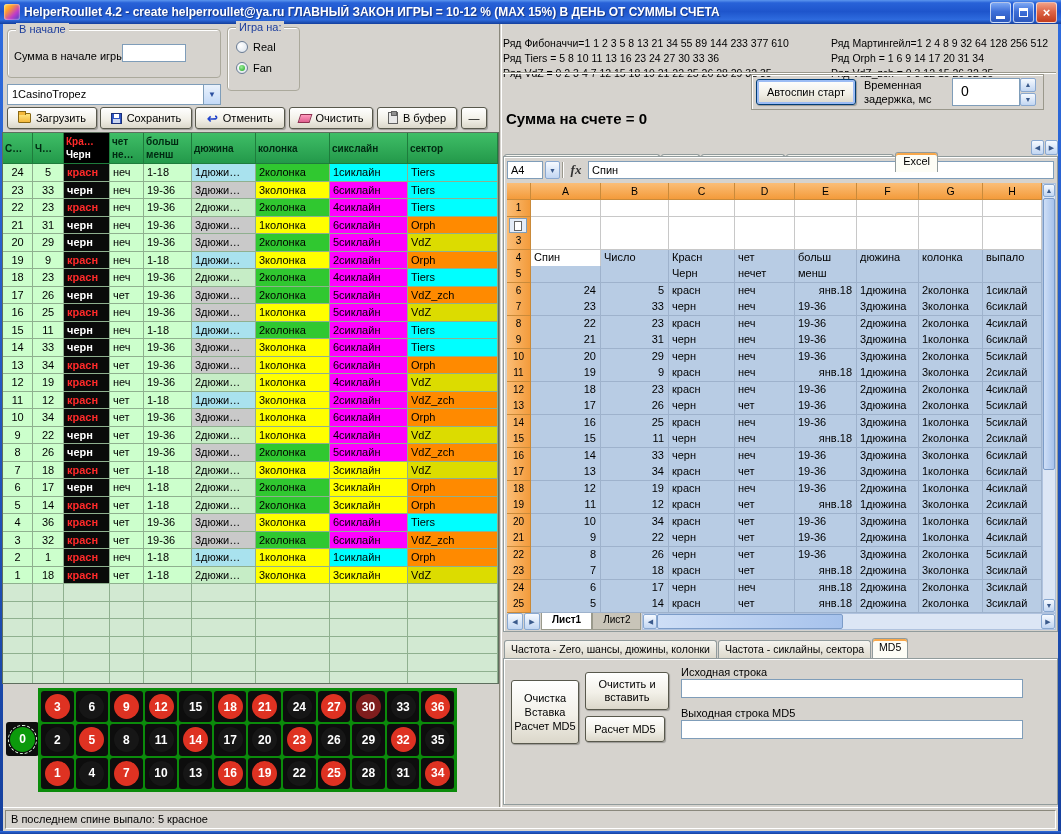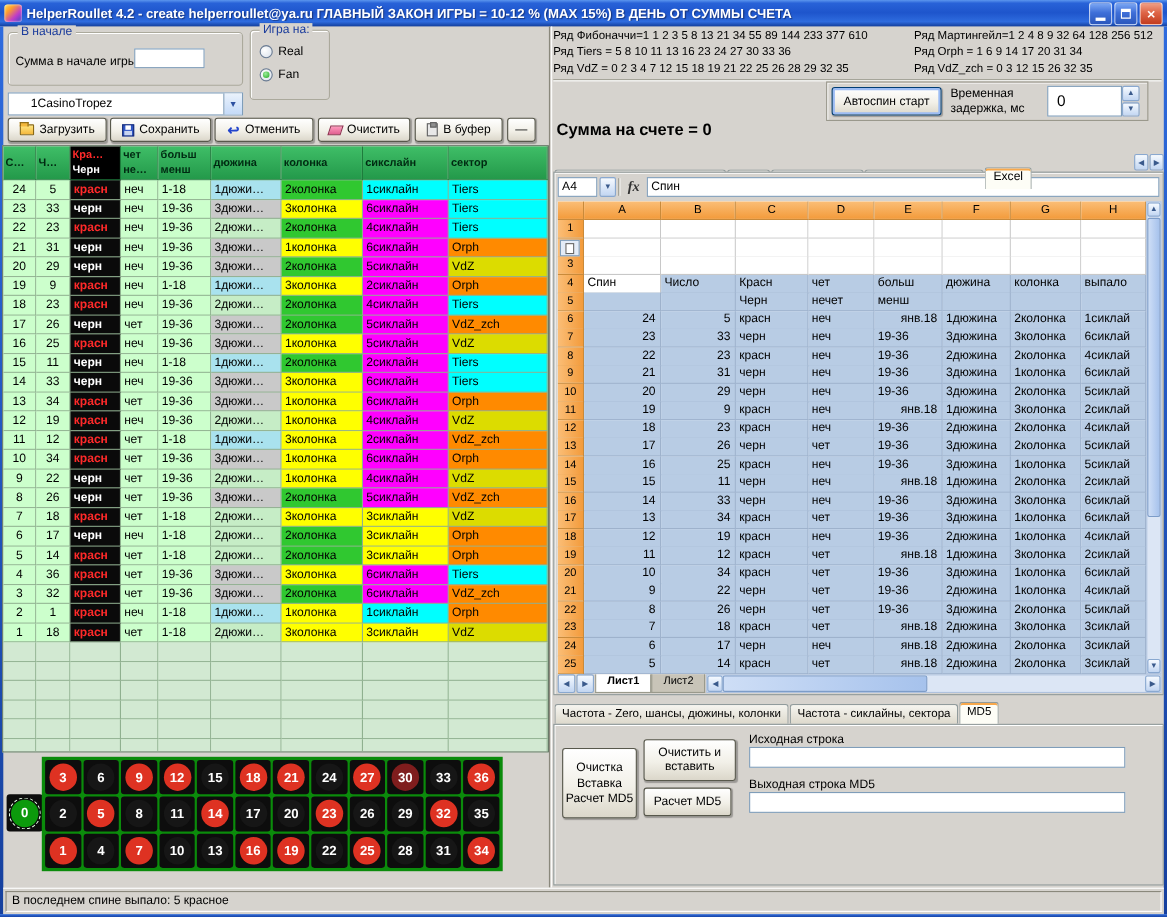--- a/index.html
+++ b/index.html
@@ -23,21 +23,21 @@
 .group{position:absolute;border:1px solid #ABA99C;border-radius:4px;box-shadow:inset 1px 1px 0 #fff}
 .group .cap{position:absolute;top:-7px;left:8px;background:#D6D3CE;padding:0 3px;color:#1B3C9C}
 .edit{border:1px solid #7F9DB9;background:#fff;font-size:11px;padding:1px 3px}
 input.edit{outline:none}
 .btn{border:1px solid #58584C;border-radius:3px;background:linear-gradient(180deg,#FFFFFF,#F2F0E8 55%,#DBD7CA);display:flex;align-items:center;justify-content:center;gap:5px;font-size:11px;box-shadow:1px 1px 1px rgba(0,0,0,.28);cursor:default}
 .btn.def{border:1px solid #003C74;box-shadow:inset 0 0 0 2px #9CBCF4,1px 1px 1px rgba(0,0,0,.28)}
 .radio{position:absolute;display:flex;align-items:center;gap:5px}
 .rdot{width:12px;height:12px;border-radius:50%;border:1px solid #6A7C94;background:radial-gradient(circle at 35% 35%,#fff,#D8E0EA)}
 .radio.checked .rdot::after{content:"";display:block;width:6px;height:6px;border-radius:50%;background:radial-gradient(circle at 40% 35%,#9CEE9C,#1CA51C);margin:2px}
 .combo{position:absolute;border:1px solid #7F9DB9;background:#fff;display:flex}
-.combo .val{flex:1;padding:3px 20px}
+.combo .val{flex:1;padding:3px 4px}
 .combo .drop{width:17px;border-left:1px solid #7F9DB9;background:linear-gradient(180deg,#EAF2FC,#C4DAF8);display:flex;align-items:center;justify-content:center;color:#2C50A0;font-size:8px}
 
 
 .ic{display:inline-block;flex:0 0 auto;position:relative}
 .ic-folder{width:13px;height:10px;background:linear-gradient(180deg,#FFE680,#F4B83C);border:1px solid #8A6914;border-radius:1px}
 .ic-folder::before{content:"";position:absolute;top:-3px;left:-1px;width:6px;height:3px;background:#F4B83C;border:1px solid #8A6914;border-bottom:none}
 .ic-floppy{width:11px;height:11px;background:#2F55C4;border:1px solid #1A2F78}
 .ic-floppy::before{content:"";position:absolute;left:2px;top:0;width:5px;height:4px;background:#fff}
 .ic-floppy::after{content:"";position:absolute;left:1px;bottom:0;width:7px;height:4px;background:#C8D4F0}
 .ic-undo{color:#2244CC;font-weight:bold;font-size:13px;line-height:11px}
@@ -653,21 +653,21 @@
       <div class="circ" style="background: rgb(22, 22, 22);">28</div>
     </div>
     <div class="tile">
       <div class="circ" style="background: rgb(22, 22, 22);">31</div>
     </div>
     <div class="tile">
       <div class="circ" style="background: rgb(222, 50, 34);">34</div>
     </div>
   </div>
 
-<div class="abs" style="left:503px;top:25px;width:553px;height:47px;display:flex">
+<div class="abs" style="left:503px;top:36px;width:553px;height:47px;display:flex">
   <div style="width:328px">
       <div class="series-line">Ряд Фибоначчи=1 1 2 3 5 8 13 21 34 55 89 144 233 377 610</div>
       <div class="series-line">Ряд Tiers = 5 8 10 11 13 16 23 24 27 30 33 36</div>
       <div class="series-line">Ряд VdZ = 0 2 3 4 7 12 15 18 19 21 22 25 26 28 29 32 35</div>
     </div>
   <div style="flex:1">
       <div class="series-line">Ряд Мартингейл=1 2 4 8 9 32 64 128 256 512</div>
       <div class="series-line">Ряд Orph = 1 6 9 14 17 20 31 34</div>
       <div class="series-line">Ряд VdZ_zch = 0 3 12 15 26 32 35</div>
     </div>

